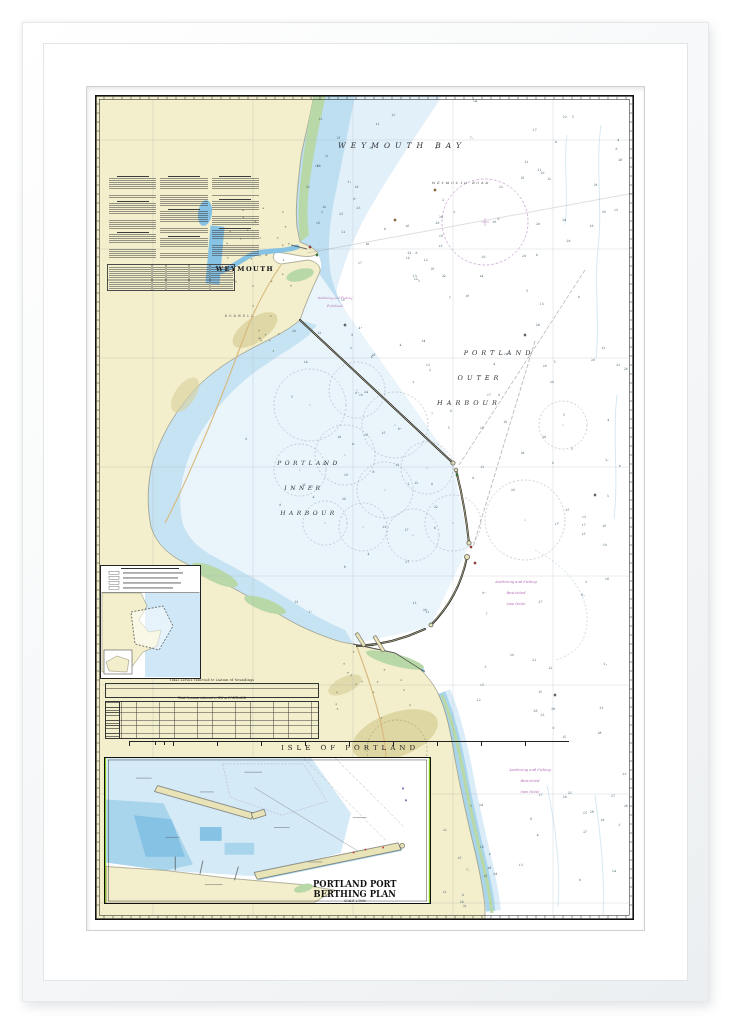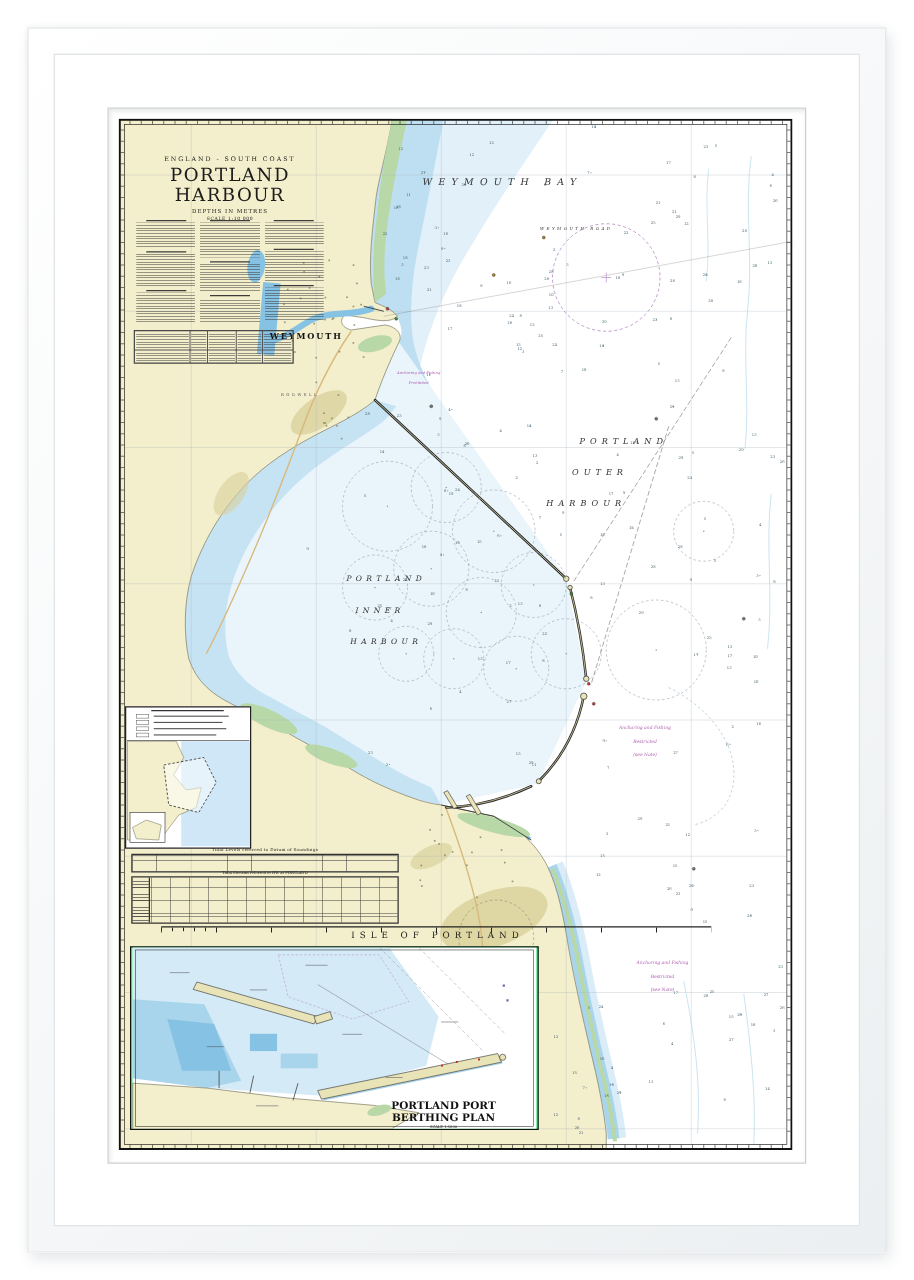--- a/index.html
+++ b/index.html
@@ -49,21 +49,21 @@
     background-image:repeating-linear-gradient(to right,rgba(60,60,60,.5) 0 .35px,transparent .35px 7.6px),
                      repeating-linear-gradient(to bottom,rgba(60,60,60,.5) 0 .35px,transparent .35px 2.6px);}
   .ts-head{position:absolute;left:0;top:0;width:13px;height:100%;
     background-image:repeating-linear-gradient(to bottom,rgba(40,40,40,.6) 0 .7px,transparent .7px 2.6px);border-right:.5px solid #333;}
 
   .scalebar{left:34px;top:646px;width:440px;height:4px;border-top:.7px solid #222;
     background-image:repeating-linear-gradient(to right,#222 0 .6px,transparent .6px 44px);}
   .scalebar .sub{position:absolute;left:0;top:0;width:44px;height:2.5px;
     background-image:repeating-linear-gradient(to right,#222 0 .5px,transparent .5px 8.8px);}
 
-  .berthing{left:9px;top:662px;width:327px;height:147px;background:#86efac;border:1.4px solid #111;box-sizing:border-box;}
+  .berthing{left:9px;top:662px;width:327px;height:147px;background:#84cc16;border:1.4px solid #111;box-sizing:border-box;}
   .berthing svg{position:absolute;left:0;top:0;width:100%;height:100%;}
 
   text{font-family:"DejaVu Serif",serif;}
   .sealbl{font-style:italic;fill:#333;}
   .mag{fill:#b05fb2;font-style:italic;}
 </style>
 </head>
 <body>
 
 <div class="scene">
@@ -819,26 +819,20 @@
           <line x1="534.7" y1="783" x2="537.4" y2="783" stroke="#111" stroke-width="0.45"></line>
           <line x1="1.6" y1="792" x2="4.3" y2="792" stroke="#111" stroke-width="0.45"></line>
           <line x1="534.7" y1="792" x2="537.4" y2="792" stroke="#111" stroke-width="0.45"></line>
           <line x1="1.6" y1="801" x2="4.3" y2="801" stroke="#111" stroke-width="0.45"></line>
           <line x1="534.7" y1="801" x2="537.4" y2="801" stroke="#111" stroke-width="0.45"></line>
           <line x1="1.6" y1="810" x2="4.3" y2="810" stroke="#111" stroke-width="0.45"></line>
           <line x1="534.7" y1="810" x2="537.4" y2="810" stroke="#111" stroke-width="0.45"></line>
         </g>
     </svg>
 
-    <div class="abs titleblock">
-      <div class="tb-region">ENGLAND - SOUTH COAST</div>
-      <div class="tb-title">PORTLAND HARBOUR</div>
-      <div class="tb-depths">DEPTHS IN METRES</div>
-      <div class="tb-scale">SCALE 1:10 000</div>
-    </div>
 
     <div class="abs notes">
       <div class="col">
         <div class="ph"></div>
           <div class="para textsim" style="height:20px"></div>
         <div class="ph"></div>
           <div class="para textsim" style="height:26px"></div>
         <div class="ph"></div>
           <div class="para textsim" style="height:24px"></div>
       </div>

